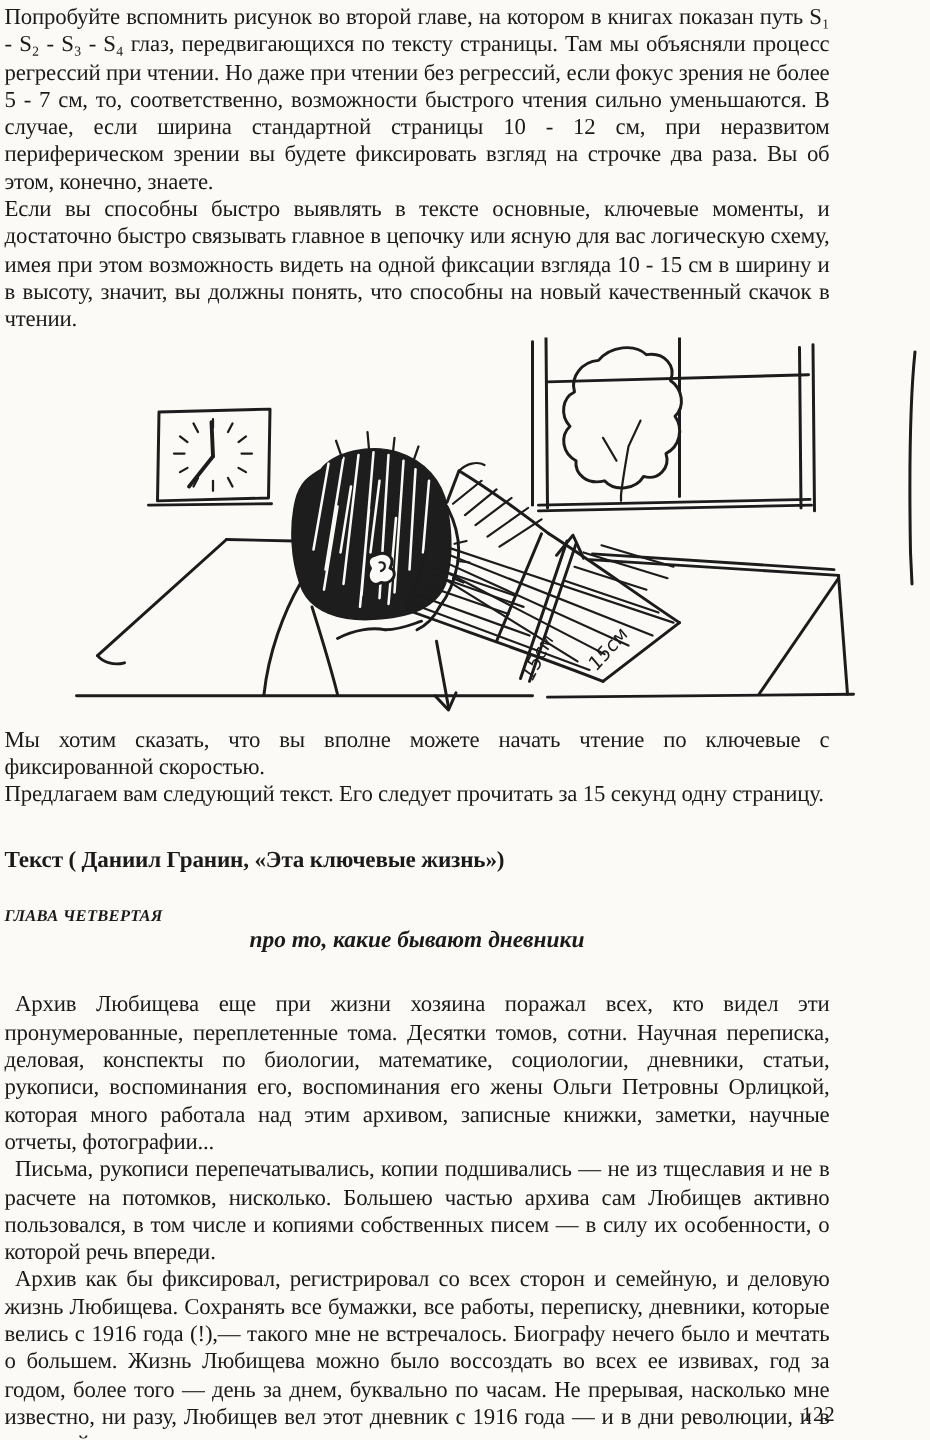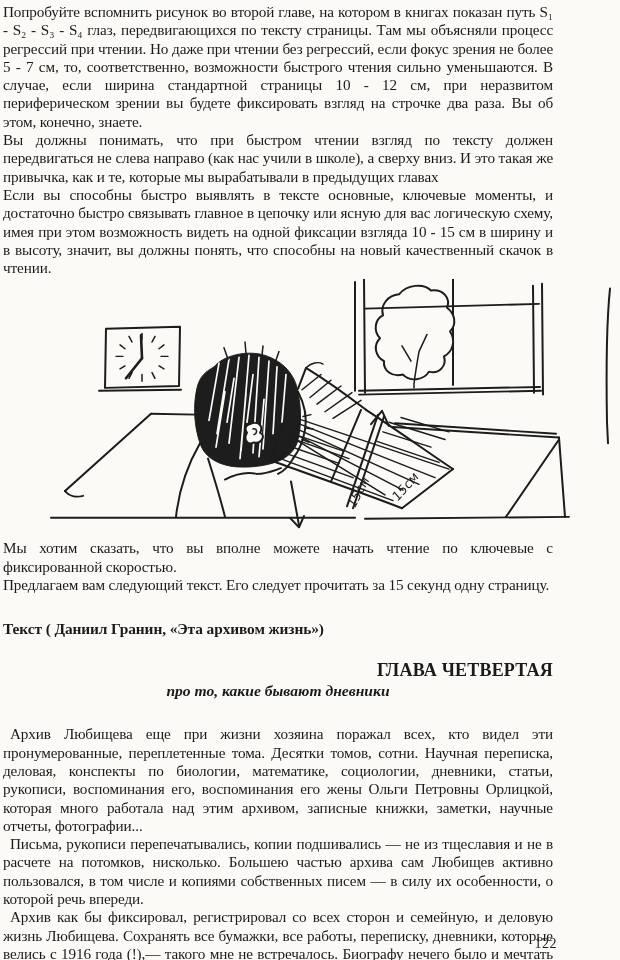--- a/index.html
+++ b/index.html
@@ -19,34 +19,33 @@
   .sketch .thin{stroke-width:1.5;}
   .sketch .thick{stroke-width:2.6;}
   .sketch .fillink{fill:#1d1d1d;stroke:#1d1d1d;stroke-width:1;}
   .sketch .hs{stroke:#fbfaf7;stroke-width:1.7;}
   .sketch .paper{fill:#fbfaf7;}
   .sketch text{
     font-family:"DejaVu Sans",sans-serif;font-style:italic;font-size:13px;
     fill:#1b1b1b;stroke:none;
   }
   .source-heading{margin:26px 0 0 0;font-size:15.4px;font-weight:bold;letter-spacing:-0.1px;}
-  .chapter-title{margin:22px 0 0 0;text-align:right;font-size:18px;font-weight:bold;letter-spacing:0.2px;}
+  .chapter-title{margin:22px 0 0 0;text-align:left;font-size:11px;font-weight:bold;font-style:italic;letter-spacing:0.2px;}
   .chapter-subtitle{margin:1px 0 0 0;text-align:center;font-size:15.6px;font-weight:bold;font-style:italic;}
   .chapter-body{margin-top:25px;}
   .chapter-body p{text-indent:7px;}
   .page-number{position:absolute;left:0;right:0;bottom:8px;text-align:right;font-size:14px;letter-spacing:0.5px;}
 </style>
 </head>
 <body>
 
 <div class="page">
 
   <section class="body-text">
     <p>Попробуйте вспомнить рисунок во второй главе, на котором в книгах показан путь S₁ - S₂ - S₃ - S₄  глаз, передвигающихся по тексту страницы. Там мы объясняли процесс регрессий при чтении. Но даже при чтении без регрессий, если фокус зрения не более 5 - 7 см, то, соответственно, возможности быстрого чтения сильно уменьшаются. В случае, если ширина стандартной страницы 10 - 12 см, при неразвитом периферическом зрении вы будете фиксировать взгляд на строчке два раза. Вы об этом, конечно, знаете.</p>
-    <p>Вы должны понимать, что при быстром чтении взгляд по тексту должен передвигаться не слева направо (как нас учили в школе), а сверху вниз. И это такая же привычка, как и те, которые мы вырабатывали в предыдущих главах</p>
     <p>Если вы способны быстро выявлять в тексте основные, ключевые моменты, и достаточно быстро связывать главное в цепочку или ясную для вас логическую схему, имея при этом возможность видеть на одной фиксации взгляда 10 - 15 см в ширину и в высоту, значит, вы должны понять, что способны на новый качественный скачок в чтении.</p>
   </section>
 
   <figure class="sketch">
     <svg width="620" height="256" viewBox="0 0 620 268" preserveAspectRatio="none" aria-hidden="true">
 
       <g>
         <path d="M103,52 L177,50 L176,112 L102,114 Z"></path>
         <path d="M96,117 L178,116"></path>
         <path class="thin" d="M139,57 L139,63 M152,60 L149,66 M161,69 L156,73 M165,81 L158,81 M161,94 L156,91 M152,104 L149,98 M139,107 L139,100 M126,104 L129,98 M117,94 L122,91 M113,81 L120,81 M117,69 L122,73 M126,60 L129,66"></path>
@@ -128,21 +127,21 @@
         <text transform="translate(395,233) rotate(-50)">15см</text>
       </g>
     </svg>
   </figure>
 
   <section class="body-text">
     <p>Мы хотим сказать, что вы вполне можете начать чтение по ключевые с фиксированной скоростью.</p>
     <p>Предлагаем вам следующий текст. Его следует прочитать за 15 секунд одну страницу.</p>
   </section>
 
-  <p class="source-heading">Текст ( Даниил Гранин, «Эта архивом жизнь»)</p>
+  <p class="source-heading">Текст ( Даниил Гранин, «Эта ключевые жизнь»)</p>
 
   <p class="chapter-title">ГЛАВА ЧЕТВЕРТАЯ</p>
   <p class="chapter-subtitle">про то, какие бывают дневники</p>
 
   <section class="body-text chapter-body">
     <p>Архив Любищева еще при жизни хозяина поражал всех, кто видел эти пронумерованные, переплетенные тома. Десятки томов, сотни. Научная переписка, деловая, конспекты по биологии, математике, социологии, дневники, статьи, рукописи, воспоминания его, воспоминания его жены Ольги Петровны Орлицкой, которая много работала над этим архивом, записные книжки, заметки, научные отчеты, фотографии...</p>
     <p>Письма, рукописи перепечатывались, копии подшивались — не из тщеславия и не в расчете на потомков, нисколько. Большею частью архива сам Любищев активно пользовался, в том числе и копиями собственных писем — в силу их особенности, о которой речь впереди.</p>
     <p>Архив как бы фиксировал, регистрировал со всех сторон и семейную, и деловую жизнь Любищева. Сохранять все бумажки, все работы, переписку, дневники, которые велись с 1916 года (!),— такого мне не встречалось. Биографу нечего было и мечтать о большем. Жизнь Любищева можно было воссоздать во всех ее извивах, год за годом, более того — день за днем, буквально по часам. Не прерывая, насколько мне известно, ни разу, Любищев вел этот дневник с 1916 года — и в дни революции, и в годы войны, он вел его лежа</p>
   </section>
 

